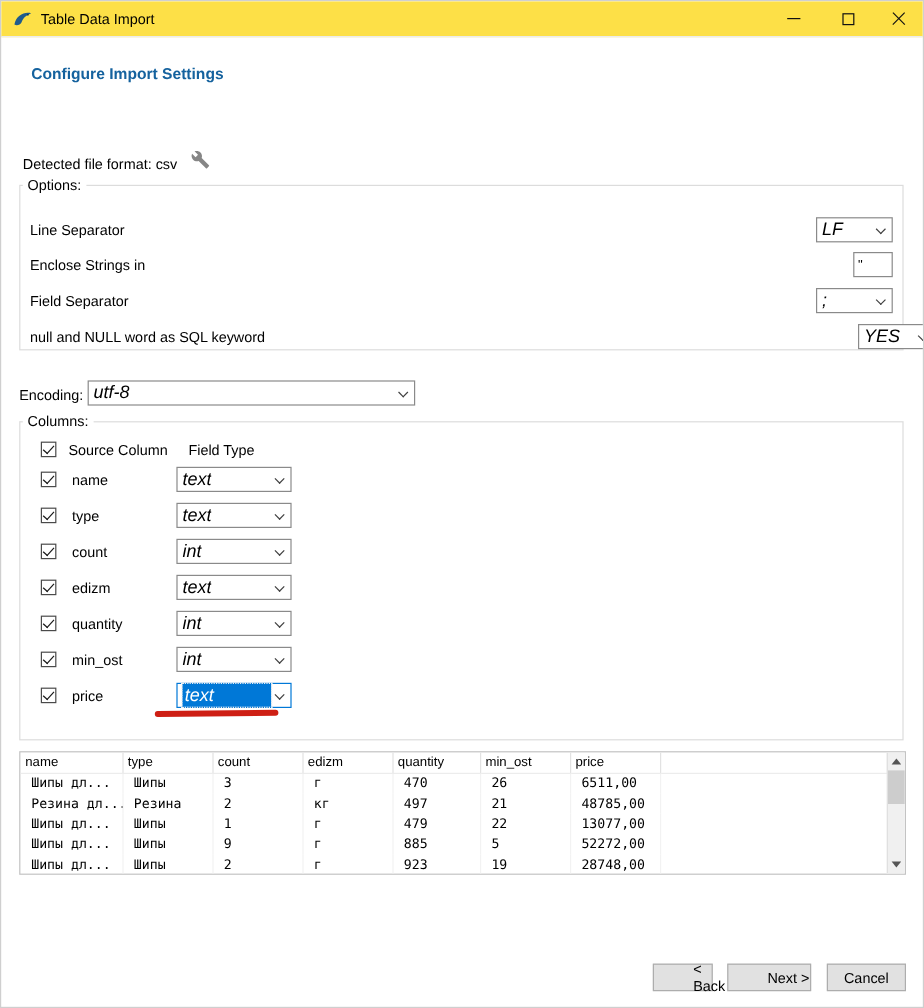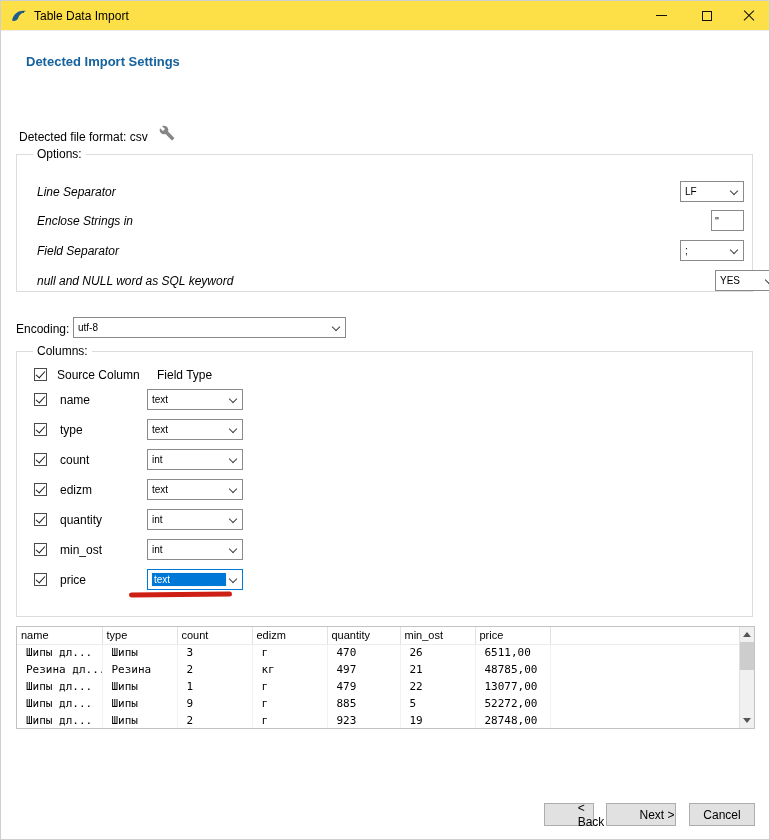--- a/index.html
+++ b/index.html
@@ -25,31 +25,31 @@
   .icon-close::before { transform:rotate(45deg); }
   .icon-close::after  { transform:rotate(-45deg); }
 
   
   .page-heading { position:absolute; left:25px; top:53px; font-size:13px; font-weight:bold; color:#15629e; }
   .format-label { position:absolute; left:18px; top:129px; }
   .wrench { position:absolute; left:158px; top:124px; width:16px; height:16px; }
 
   
   .groupbox { position:absolute; border:1px solid #dcdcdc; background:#fff; }
-  .groupbox > .legend { position:absolute; top:-8px; left:16px; background:#fff; padding:0 4px; font-size:12px;text-align:center; }
+  .groupbox > .legend { position:absolute; top:-8px; left:2px; background:#fff; padding:0 4px; font-size:12px;text-align:center; }
   .gb-options { left:15px; top:153px; width:737px; height:138px; }
   .gb-columns { left:15px; top:350px; width:737px; height:266px; }
 
-  .opt-label { position:absolute; left:20px; white-space:nowrap;font-style:italic; }
+  .opt-label { position:absolute; left:8px; white-space:nowrap; }
 
   
   .combo { position:absolute; height:21px; border:1px solid #8a8a8a; background:#fff;
            display:flex; align-items:center; justify-content:space-between;
            padding:0 6px 0 4px; cursor:default; }
-  .combo .val { font-size:10px; white-space:nowrap; overflow:hidden; }
+  .combo .val { font-size:15px; white-space:nowrap; overflow:hidden;font-style:italic; }
   .chev { width:6px; height:6px; border-right:1.4px solid #404040; border-bottom:1.4px solid #404040;
           transform:rotate(45deg); margin-top:-2px; flex:0 0 auto; }
   .combo.focused { border-color:#0078d7; }
   .combo.focused .val { flex:1; background:#0078d7; color:#fff; outline:1px dotted #f0f0f0; margin-right:4px; padding:1px 2px; }
 
   .txt-input { position:absolute; border:1px solid #8a8a8a; background:#fff; font-family:"Liberation Sans",sans-serif;
                font-size:11px; padding:0 0 0 3px; }
 
   
   .enc-label { position:absolute; left:15px; top:321px; }
@@ -108,21 +108,21 @@
         <span class="icon-min"></span>
       </div>
     <div class="cap-btn cap-max">
         <span class="icon-max"></span>
       </div>
     <div class="cap-btn cap-close">
         <span class="icon-close"></span>
       </div>
   </div>
 
-  <div class="page-heading">Detected Import Settings</div>
+  <div class="page-heading">Configure Import Settings</div>
 
   <div class="format-label">Detected file format: csv</div>
   <svg class="wrench" viewBox="0 0 24 24">
     <path fill="#868686" d="M22.7 19l-9.1-9.1c.9-2.3.4-5-1.5-6.9-2-2-5-2.4-7.4-1.3L9 6 6 9 1.6 4.7C.4 7.1.9 10.1 2.9 12.1c1.9 1.9 4.6 2.4 6.9 1.5l9.1 9.1c.4.4 1 .4 1.4 0l2.3-2.3c.5-.4.5-1.1.1-1.4z"></path>
   </svg>
 
   <div class="groupbox gb-options">
     <span class="legend">Options:</span>
 
     <span class="opt-label" style="top:30px">Line Separator</span>

